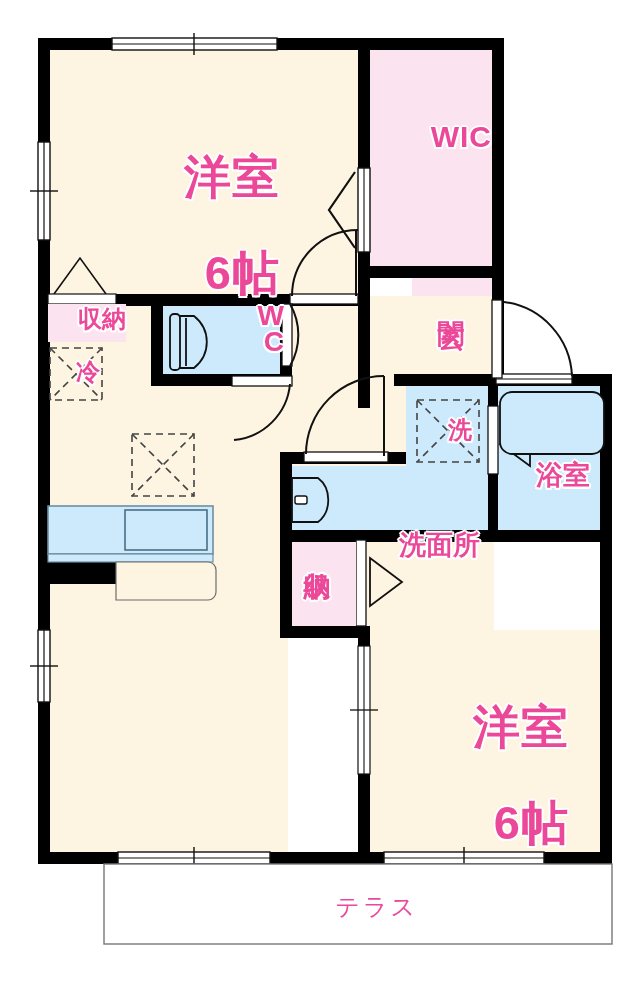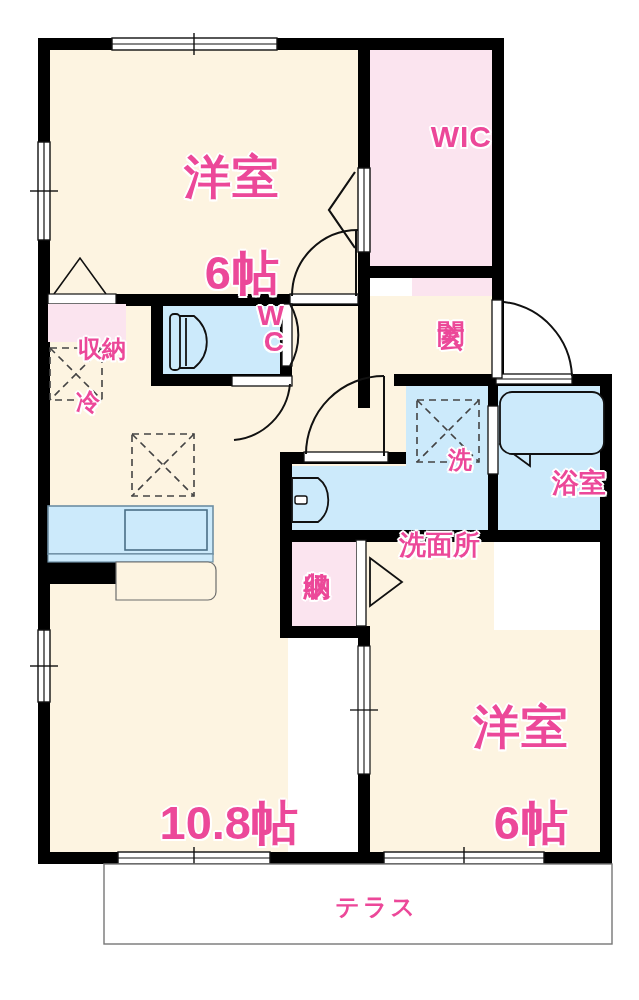--- a/index.html
+++ b/index.html
@@ -7,24 +7,24 @@
        font-family:"Liberation Sans","DejaVu Sans",sans-serif;}
   #plan{position:absolute;left:0;top:0;width:639px;height:1000px;}
   .lbl{position:absolute;color:#ec4899;line-height:1.02;text-align:right;
        white-space:pre;pointer-events:none;
        text-shadow:2px 0 #fff,-2px 0 #fff,0 2px #fff,0 -2px #fff,
                    1.5px 1.5px #fff,-1.5px 1.5px #fff,1.5px -1.5px #fff,-1.5px -1.5px #fff;}
   .lbl-room{font-size:47px;font-weight:700;letter-spacing:1px;}
   .lbl-ldk{font-size:47px;font-weight:700;}
   .lbl-wic{font-size:30px;font-weight:700;letter-spacing:1px;}
   .lbl-mid{font-size:27px;font-weight:700;}
-  .lbl-small{font-size:24px;font-weight:700;margin-top:30px;}
+  .lbl-small{font-size:24px;font-weight:700;}
   .lbl-wc{font-size:28px;font-weight:700;line-height:0.92;}
   .lbl-vert{writing-mode:vertical-rl;text-orientation:upright;font-size:27px;font-weight:700;line-height:1;}
-  .lbl-terrace{font-size:24px;font-weight:700;letter-spacing:3px;text-shadow:none;}
+  .lbl-terrace{font-size:24px;font-weight:400;letter-spacing:3px;text-shadow:none;}
 </style>
 </head>
 <body>
 
 <svg id="plan" viewBox="0 0 639 1000" xmlns="http://www.w3.org/2000/svg">
 
   <g>
 
     <rect x="48" y="48" width="312" height="258" fill="#fdf4e1"></rect>
 
@@ -237,25 +237,24 @@
 </div>
 
 <div class="lbl lbl-wic" style="left:372px;top:122px;width:120px;">WIC</div>
 
 <div class="lbl lbl-wc" style="left:240px;top:303px;width:44px;">W<br>C</div>
 
 <div class="lbl lbl-vert" style="left:437px;top:300px;">玄関</div>
 
 <div class="lbl lbl-mid" style="left:330px;top:488px;width:150px;margin-top:44px;">洗面所</div>
 
-<div class="lbl lbl-mid" style="left:496px;top:462px;width:110px;margin-top:8px;">浴室</div>
+<div class="lbl lbl-mid" style="left:480px;top:462px;width:110px;">浴室</div>
 
 <div class="lbl lbl-ldk" style="left:88px;top:655px;width:210px;">
   <br>
-  <span>10.8帖</span>
 </div>
 
 <div class="lbl lbl-room" style="left:404px;top:655px;width:165px;">
   <span>洋室</span><br>
   <span>6帖</span>
 </div>
 
 <div class="lbl lbl-small" style="left:48px;top:307px;width:78px;">収納</div>
 
 <div class="lbl lbl-vert" style="left:303px;top:551px;">収納</div>

